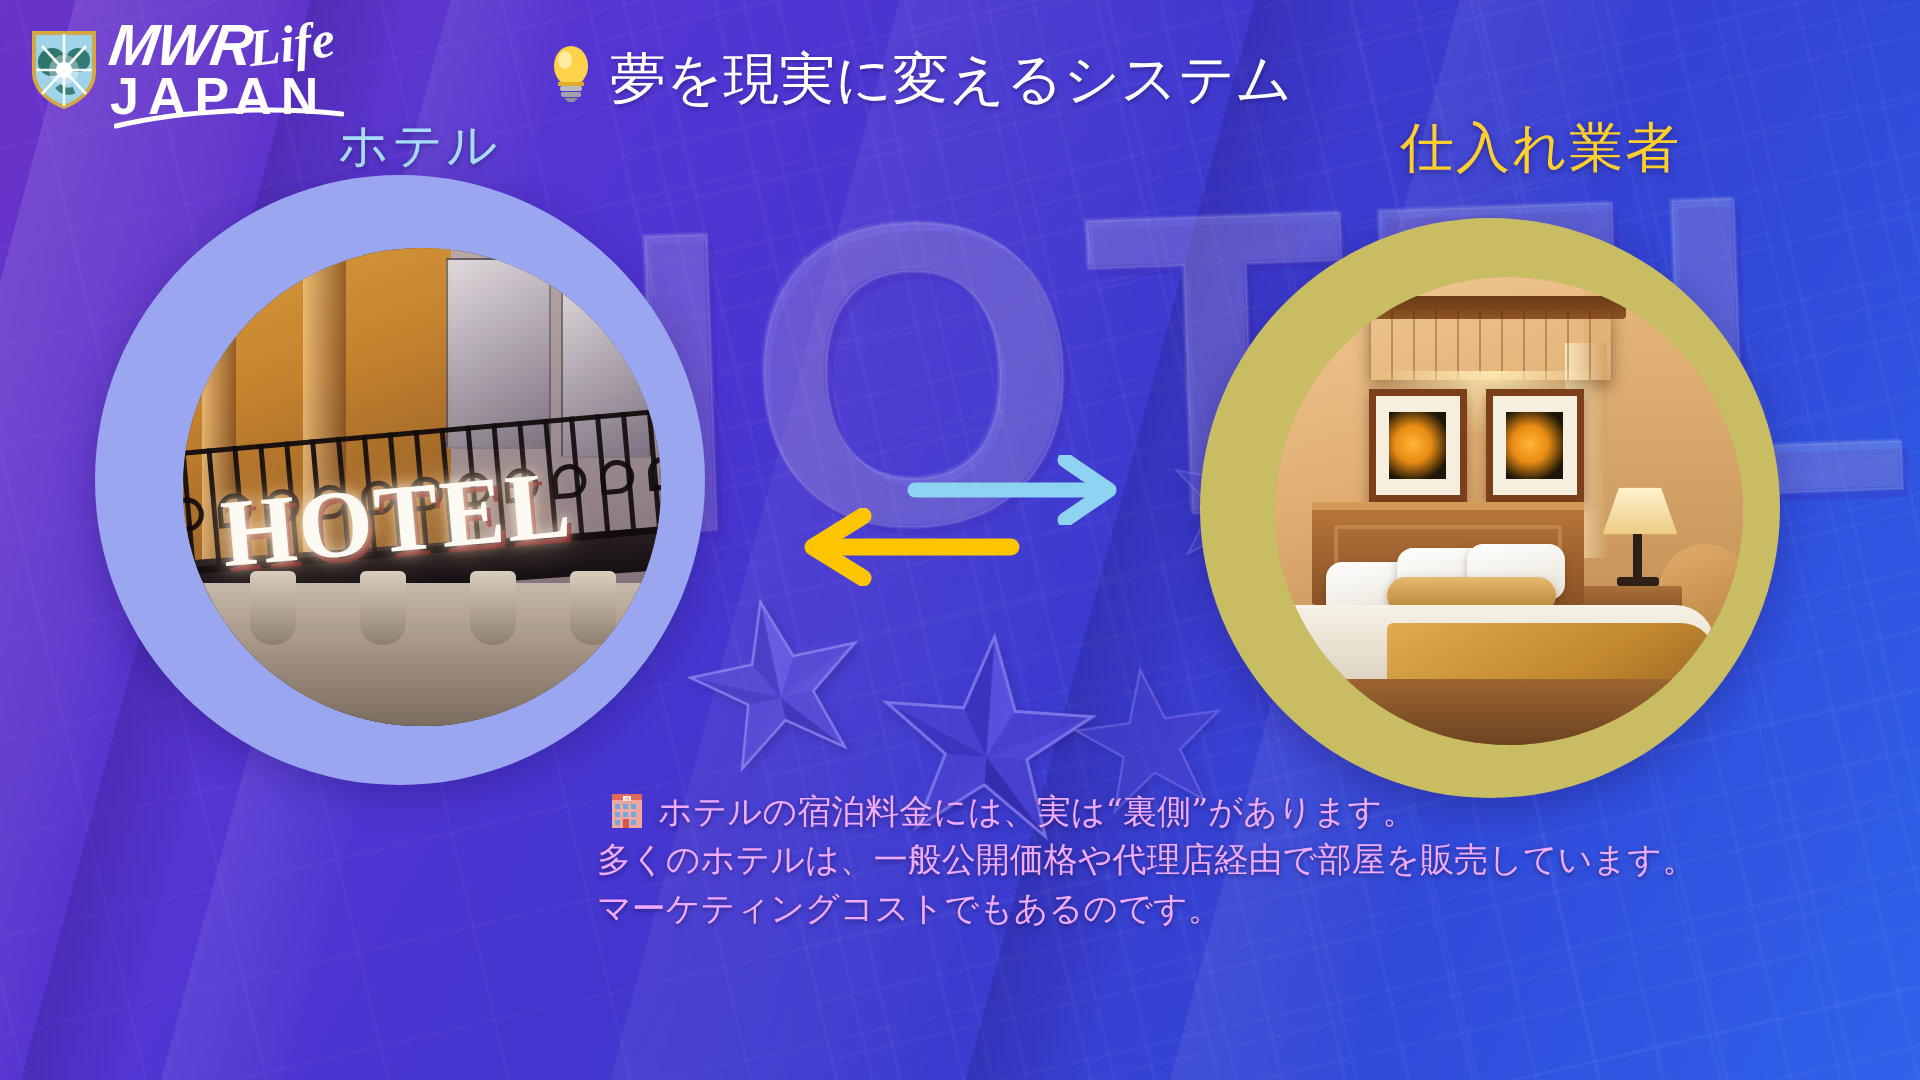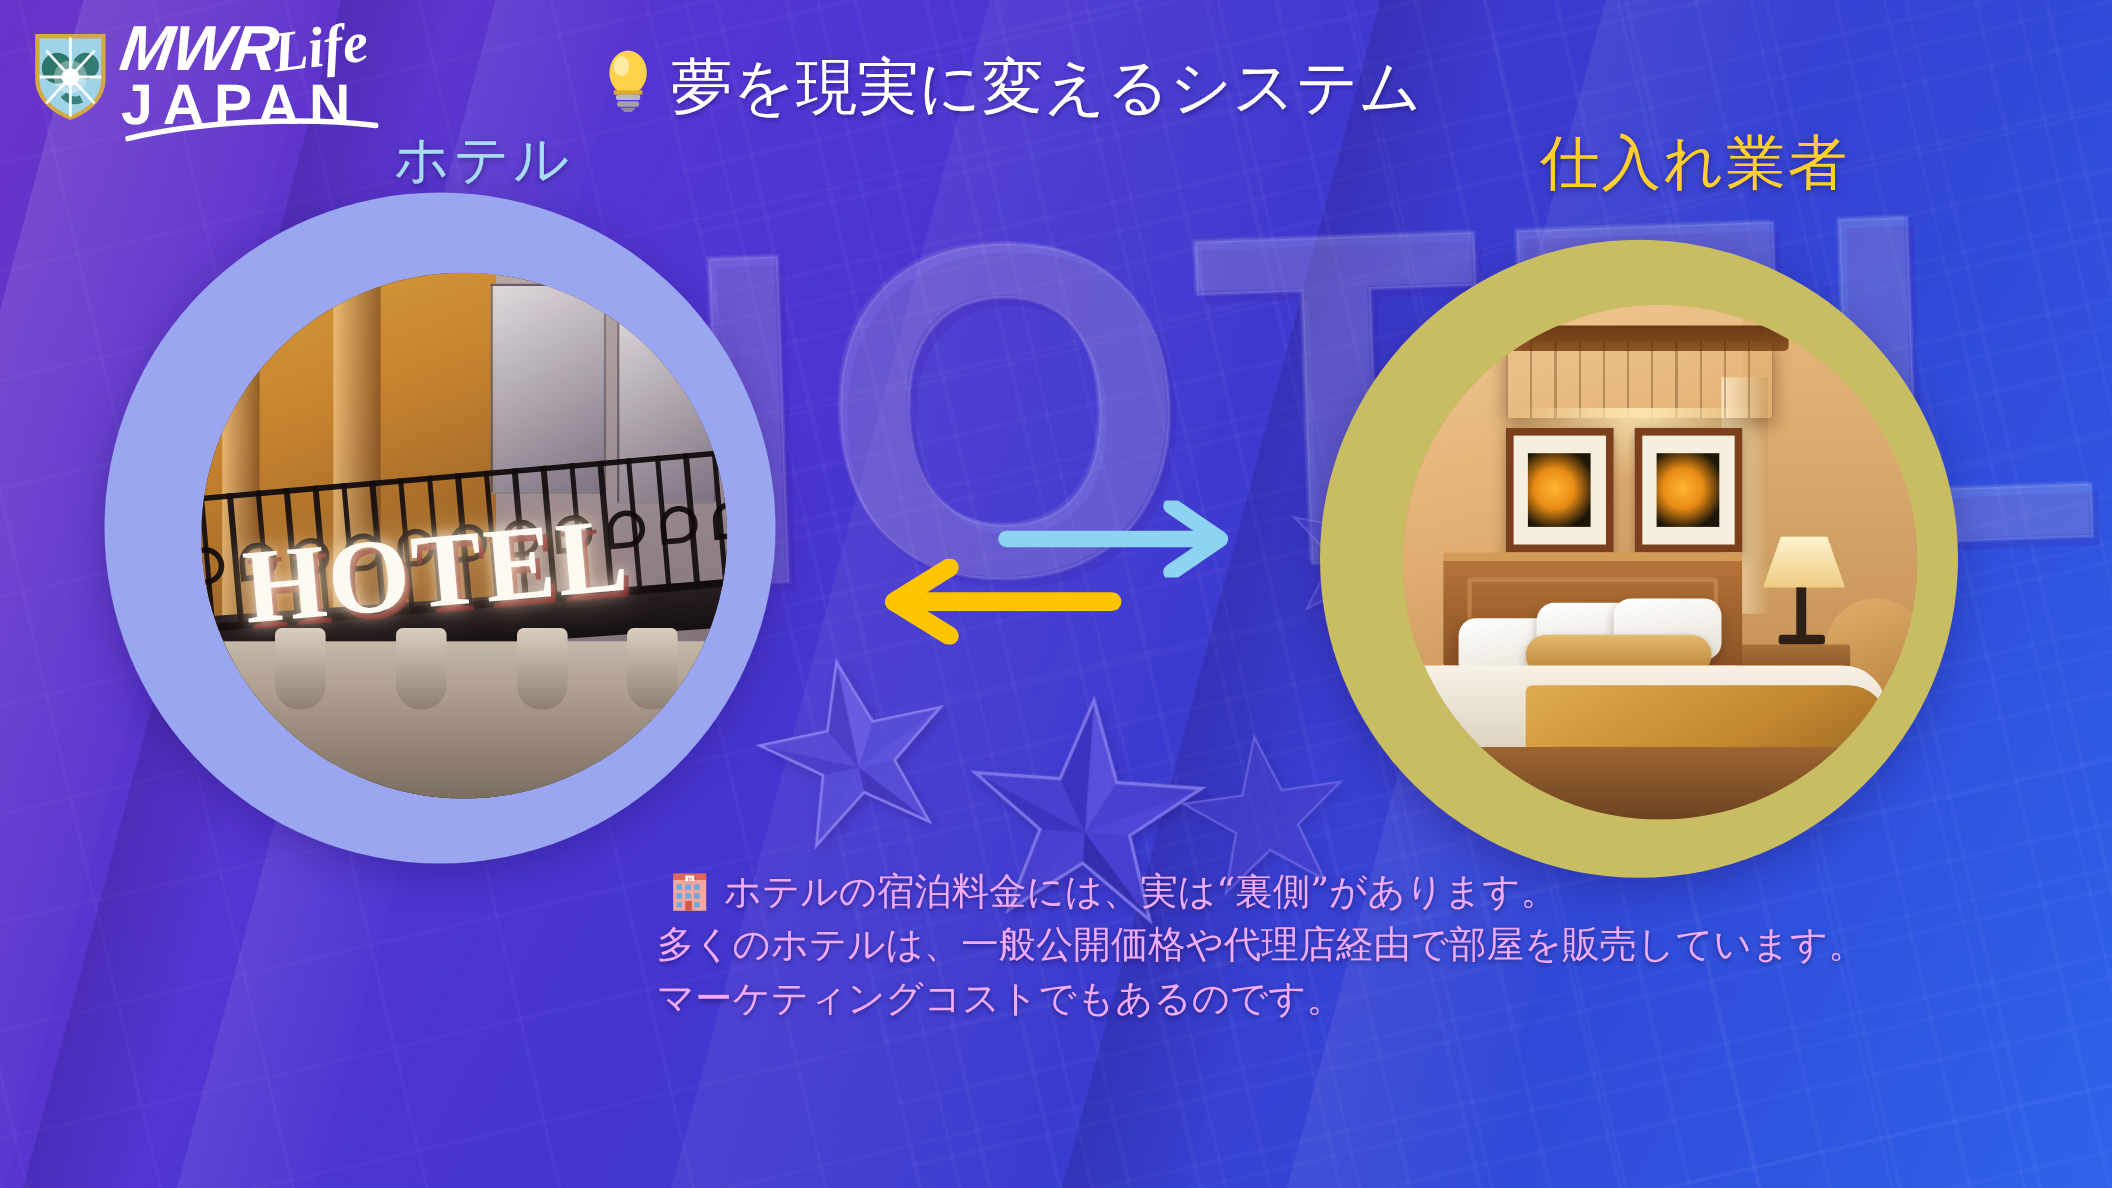--- a/index.html
+++ b/index.html
@@ -154,21 +154,20 @@
   
   .label-hotel {
     position: absolute;
     left: 338px; top: 112px;
     font-family: "DejaVu Serif", "Liberation Serif", serif;
     font-size: 50px;
     color: #a8dcf5;
     letter-spacing: 3px;
     text-shadow: 0 2px 6px rgba(20,10,70,.5);
     white-space: nowrap;
-    margin-left: 20px;
   }
   .label-supplier {
     position: absolute;
     left: 1400px; top: 112px;
     font-family: "DejaVu Serif", "Liberation Serif", serif;
     font-size: 54px;
     color: #ffcf2e;
     letter-spacing: 2px;
     text-shadow: 0 2px 6px rgba(20,10,70,.5);
     white-space: nowrap;

